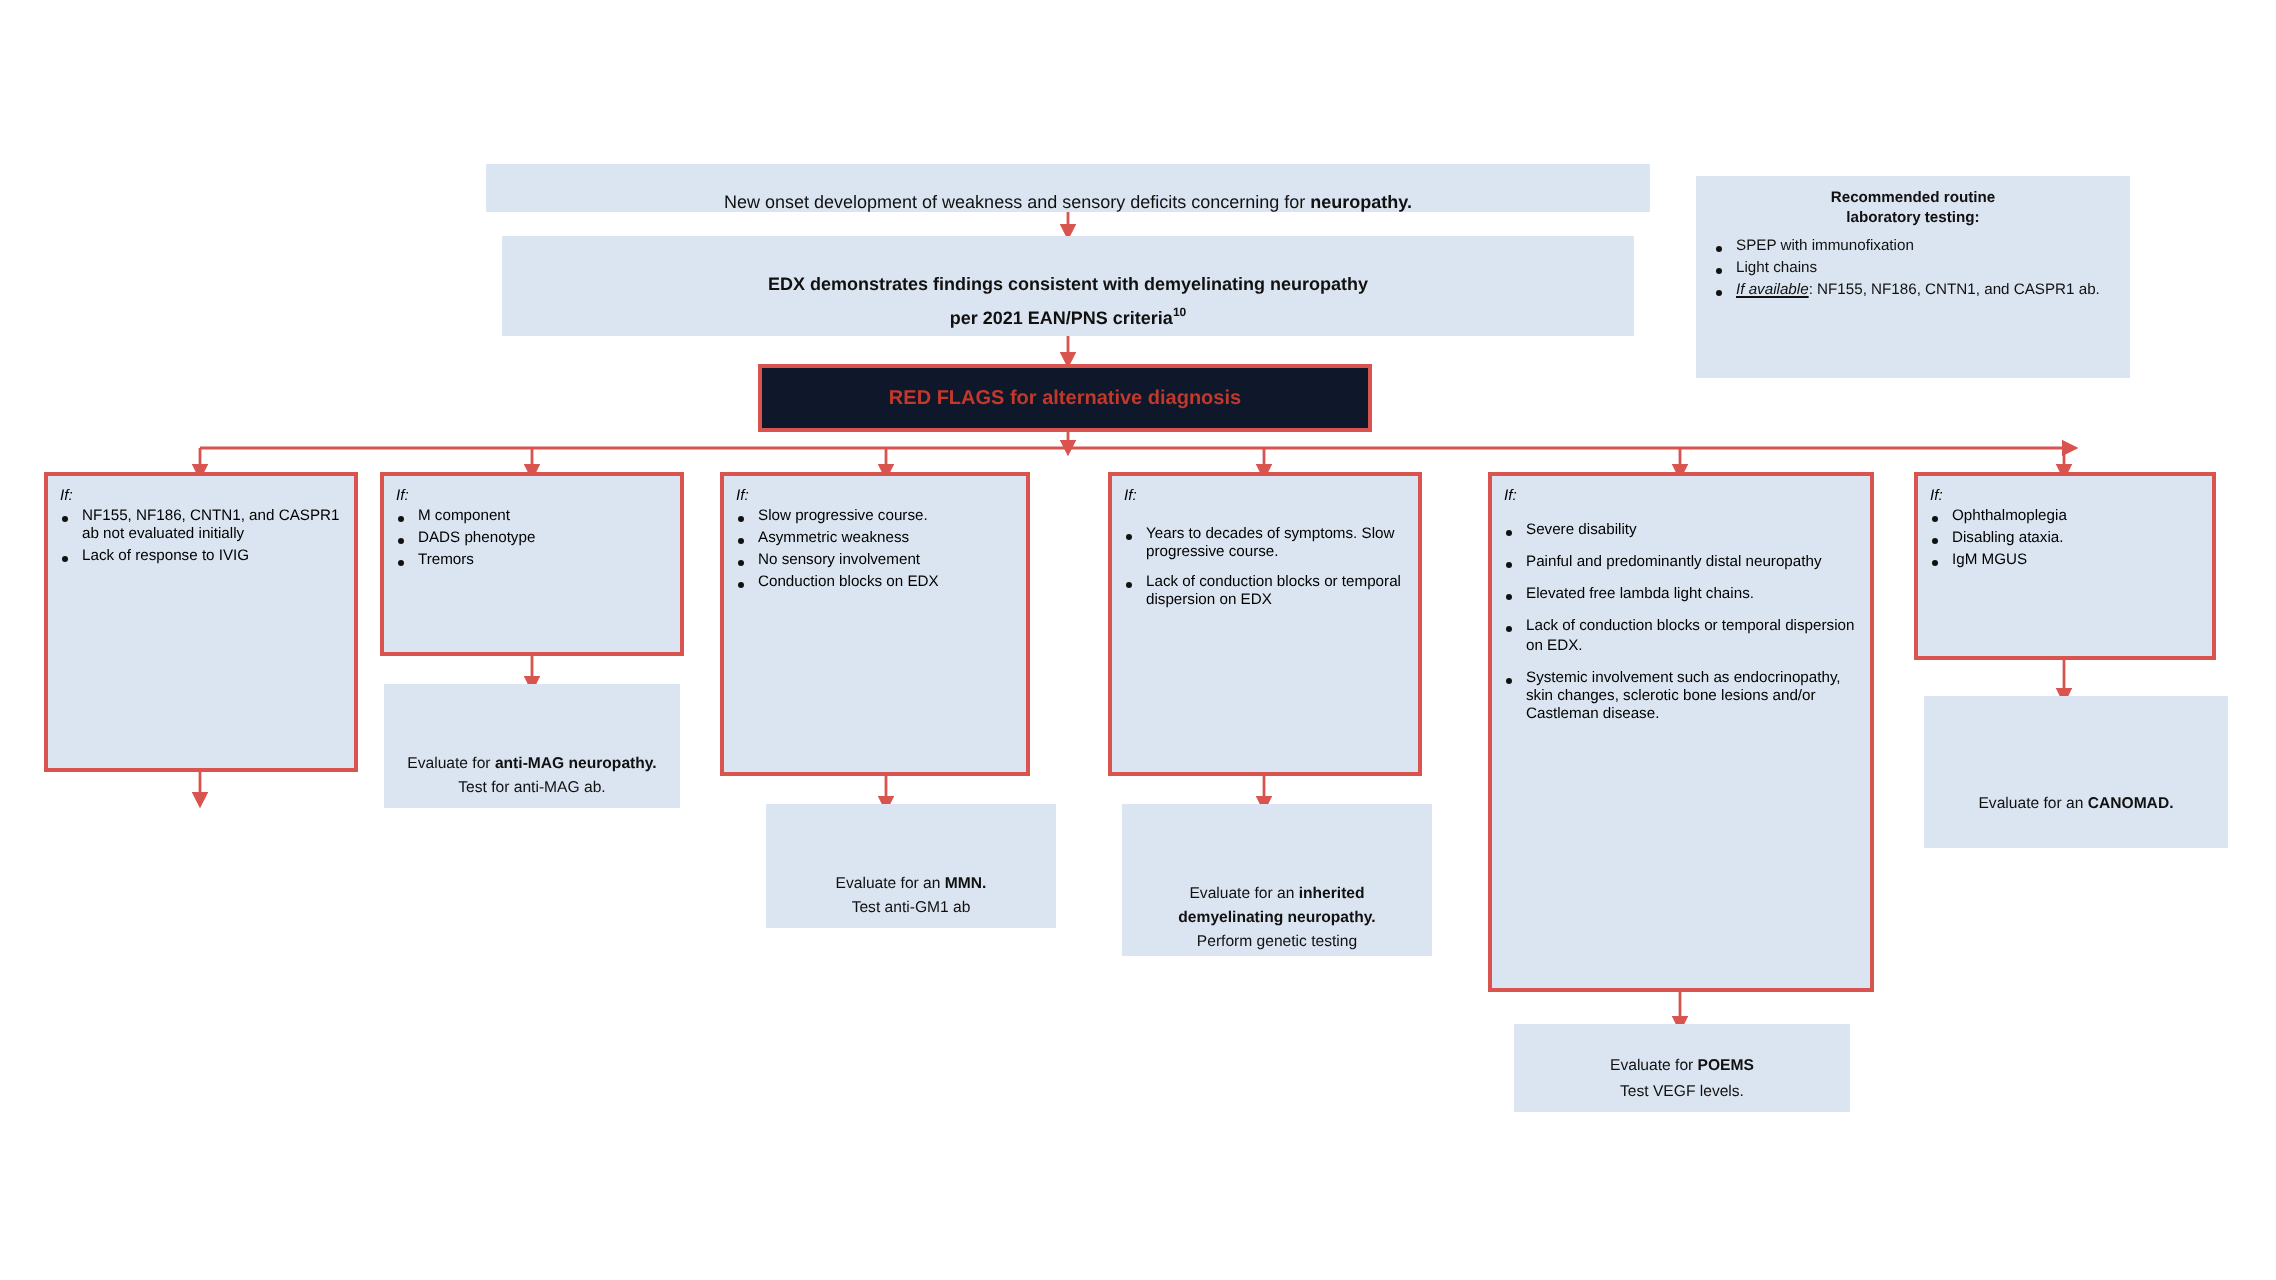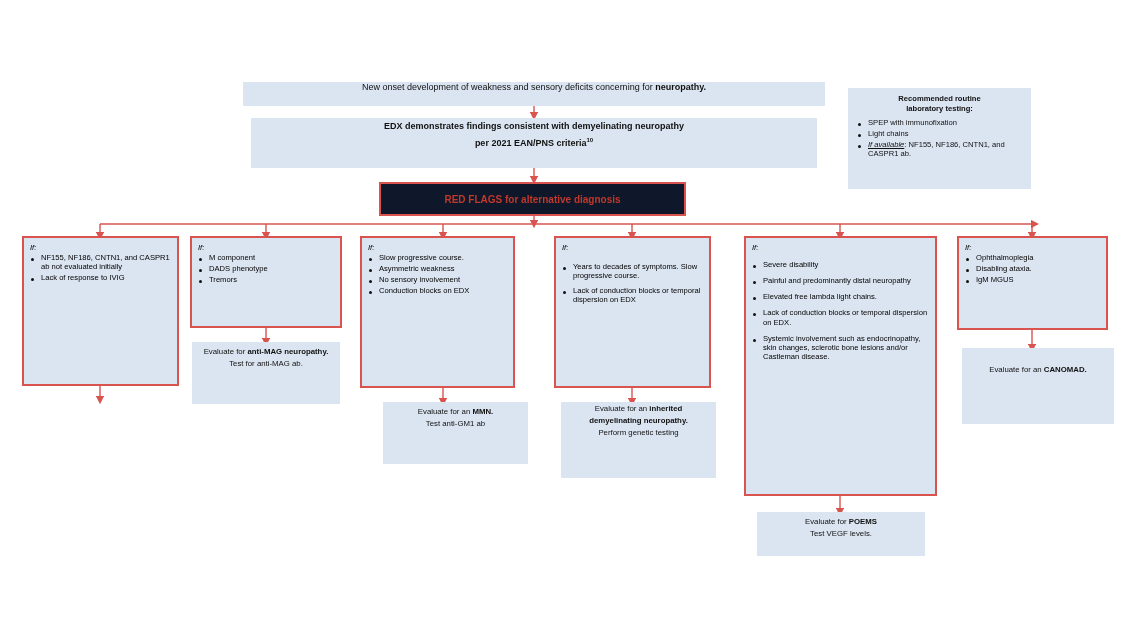--- a/index.html
+++ b/index.html
@@ -13,21 +13,21 @@
   #stage{position:absolute;left:0;top:0;width:1138px;height:640px;}
 
   
   .bluebox{
     position:absolute;
     background:#dbe5f1;
     color:#111111;
     box-sizing:border-box;
     display:flex;
     flex-direction:column;
-    justify-content:flex-start;
+    justify-content:flex-end;
   }
   .redbox{
     position:absolute;
     background:#dbe5f1;
     border:2.5px solid #d9534f;
     box-sizing:border-box;
     padding:6px 6px 6px 4px;
   }
   .redflag{
     position:absolute;
@@ -116,21 +116,21 @@
     <div>EDX demonstrates findings consistent with demyelinating neuropathy</div>
     <div>
       <span>per 2021 EAN/PNS criteria</span><span class="sup">10</span>
     </div>
   </div>
 
   <div class="redflag" style="left:379px;top:182px;width:307px;height:34px;font-size:10px;">
     <span>RED FLAGS for alternative diagnosis</span>
   </div>
 
-  <div class="bluebox" style="left:848px;top:88px;width:183px;height:101px;font-size:7.6px;padding:6px 7px;justify-content:flex-start;">
+  <div class="bluebox" style="left:848px;top:88px;width:217px;height:101px;font-size:7.6px;padding:6px 7px;justify-content:flex-start;">
     <div class="ctr bold" style="line-height:1.35;">Recommended routine</div>
     <div class="ctr bold" style="line-height:1.35;margin-bottom:3px;">laboratory testing:</div>
     <ul class="crit">
       <li><span>SPEP with immunofixation</span></li>
       <li><span>Light chains</span></li>
       <li><span style="font-style:italic;text-decoration:underline;">If available</span><span>: NF155, NF186, CNTN1, and CASPR1 ab.</span></li>
     </ul>
   </div>
 
   <div class="redbox" style="left:22px;top:236px;width:157px;height:150px;font-size:7.6px;">

